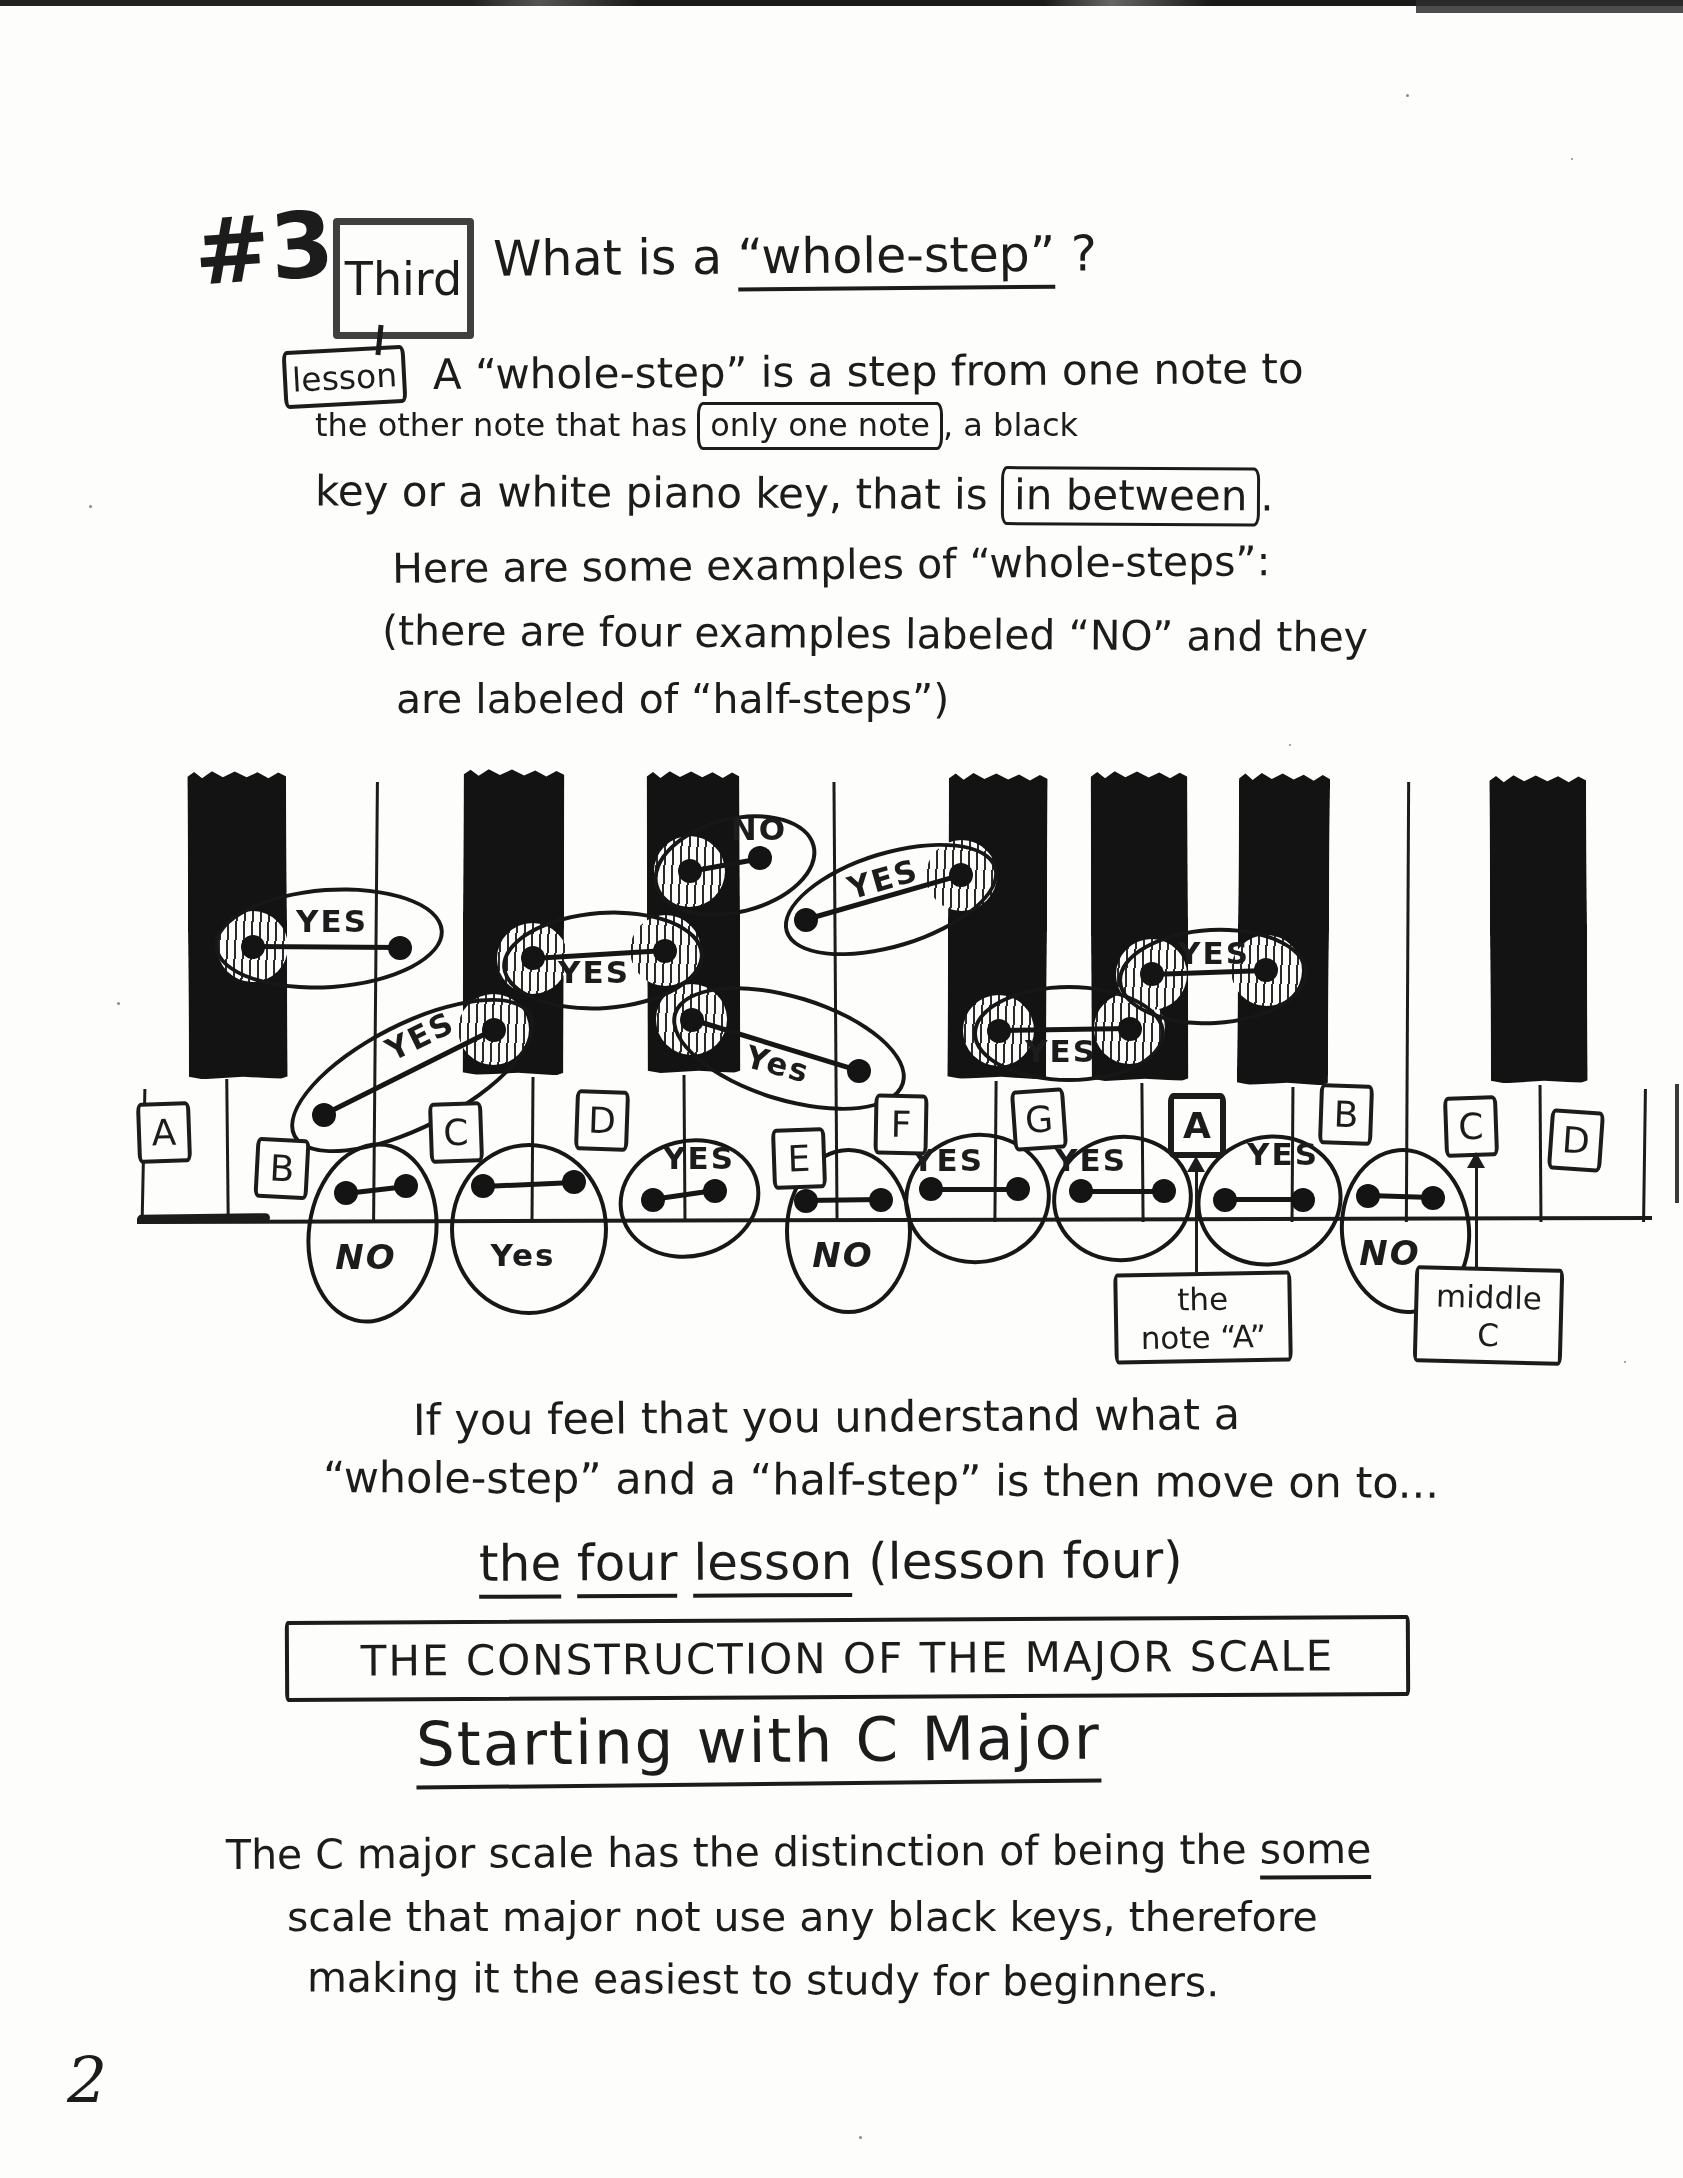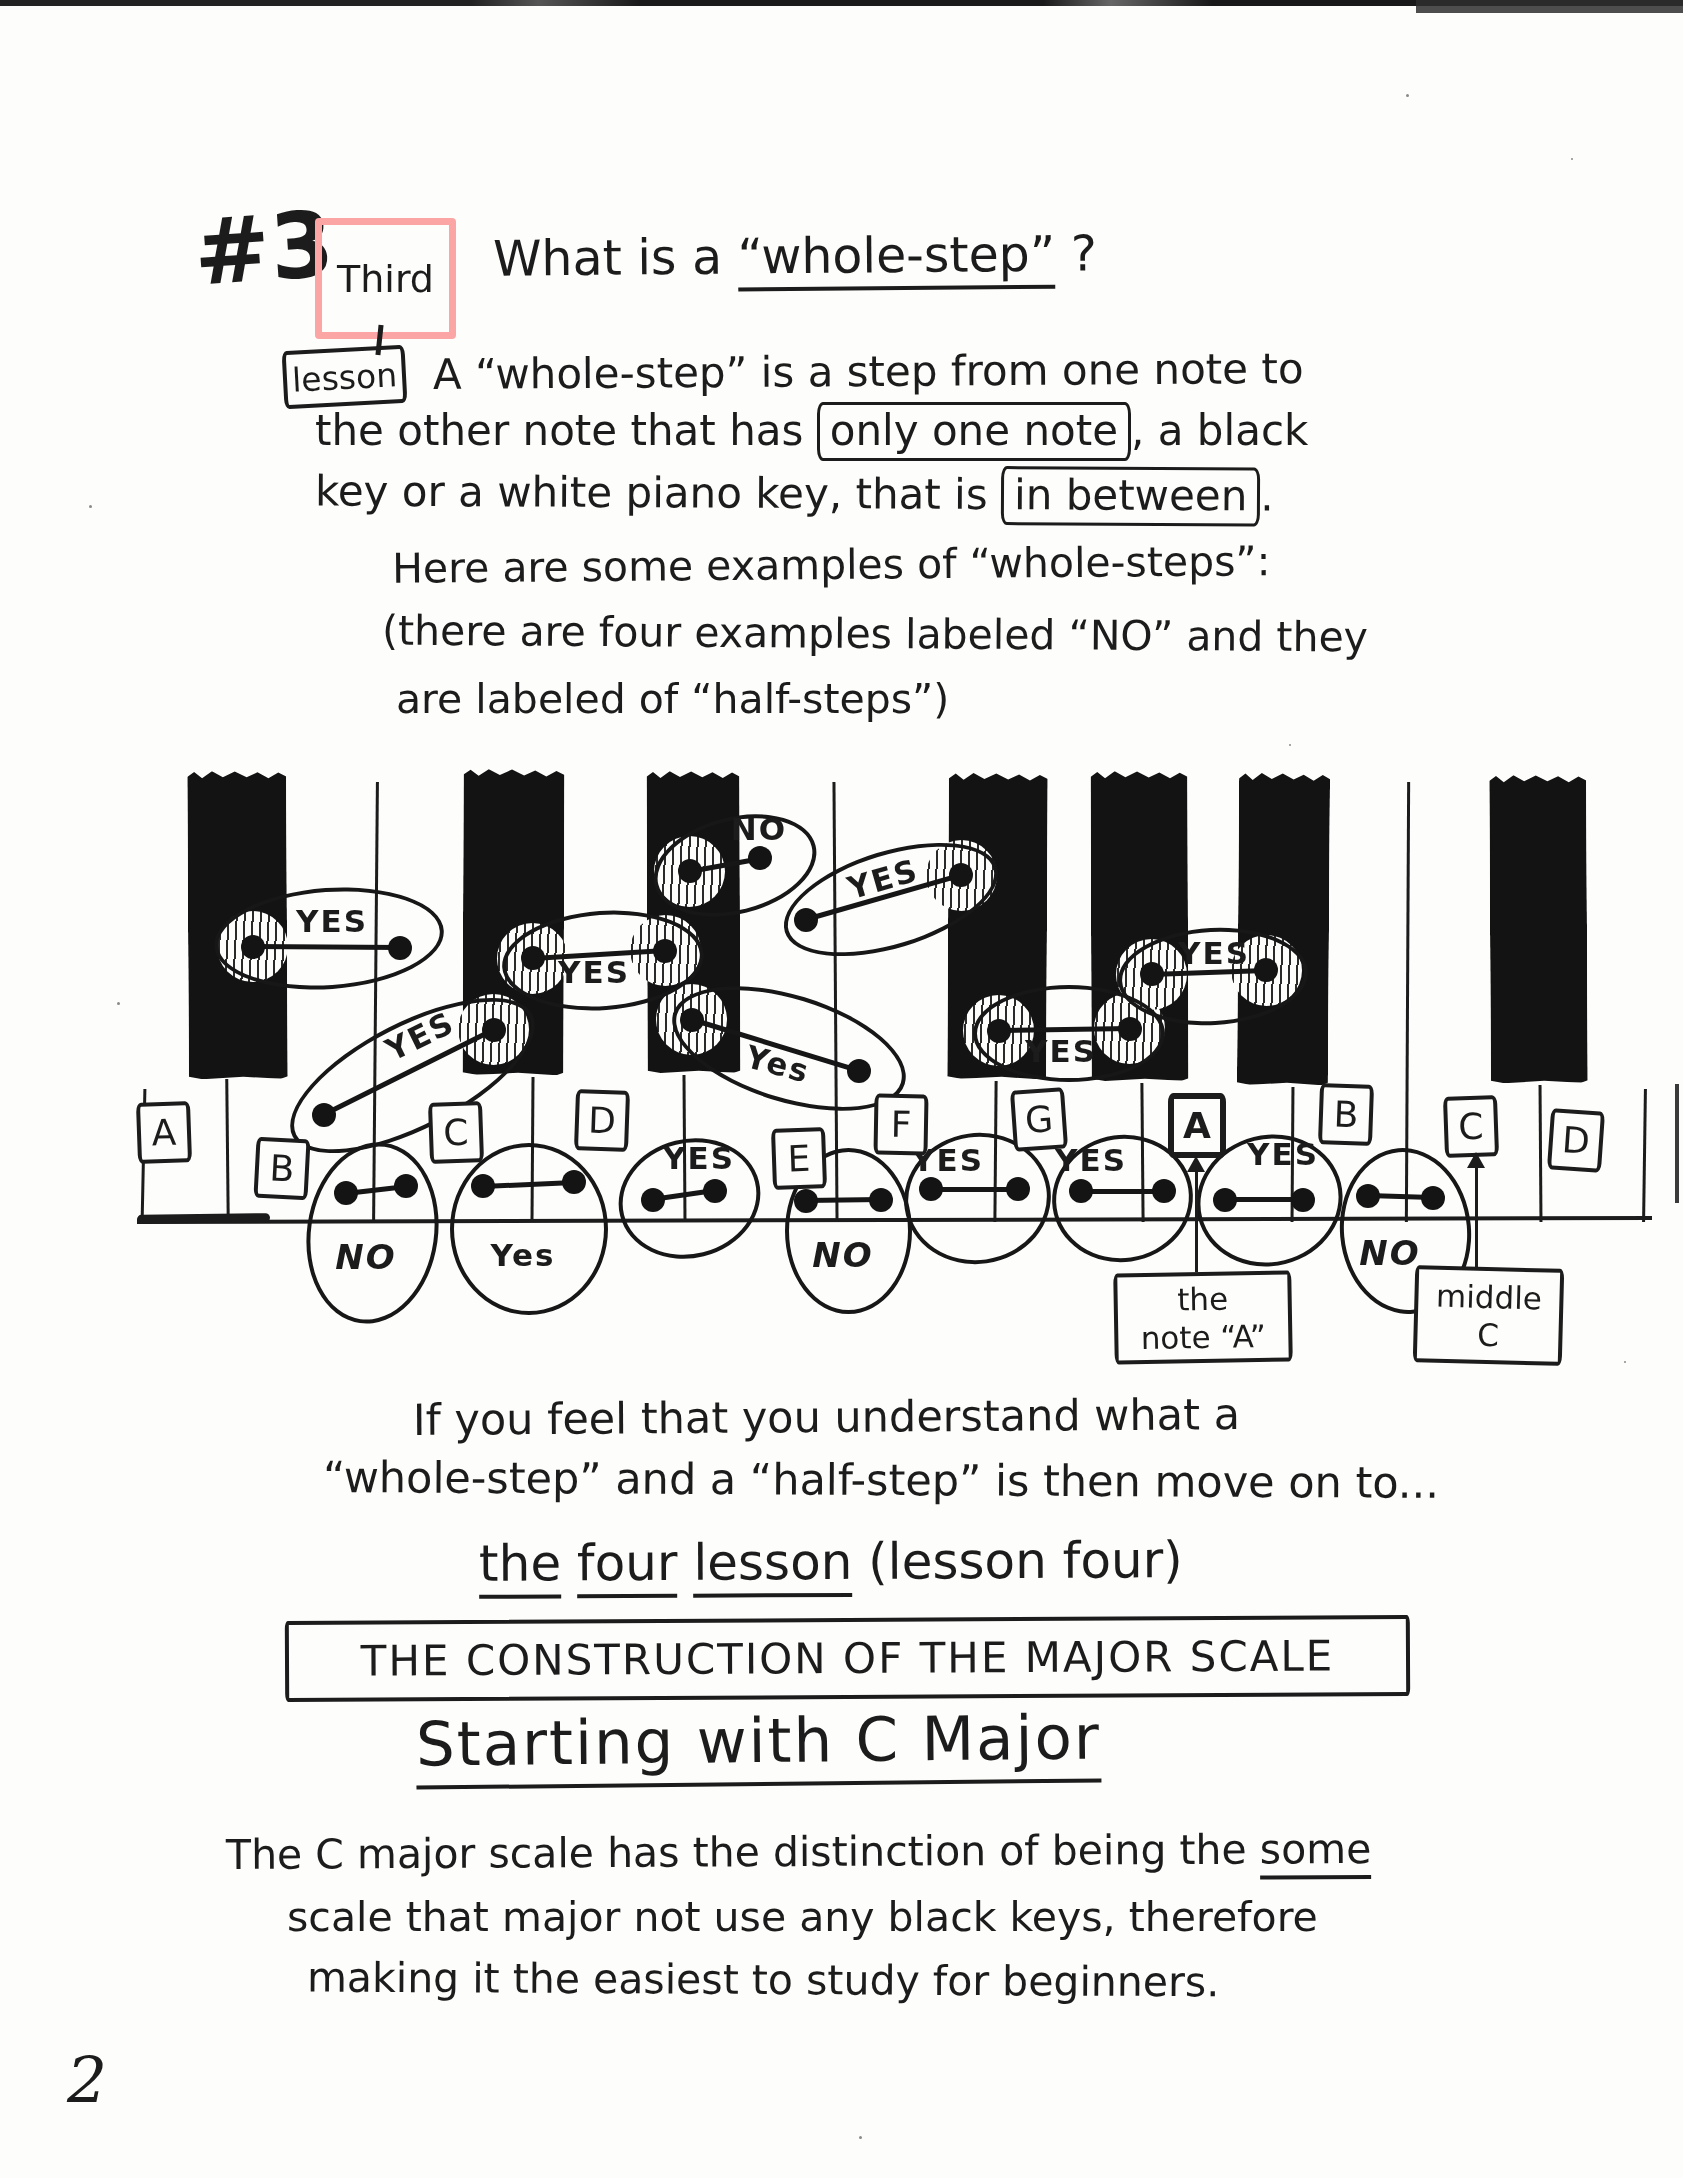--- a/index.html
+++ b/index.html
@@ -4,29 +4,29 @@
 <style>
   html,body{margin:0;padding:0;}
   body{width:1683px;height:2178px;position:relative;background:#fdfdfb;overflow:hidden;
        font-family:"DejaVu Sans",sans-serif;color:#1c1c1c;}
   .abs{position:absolute;}
   .hand{font-family:"DejaVu Sans",sans-serif;color:#1c1c1c;white-space:nowrap;}
   .seg-u{border-bottom:4px solid #1c1c1c;padding-bottom:2px;}
   .seg-box{border:3px solid #1c1c1c;border-radius:6px/12px;padding:1px 10px 3px;}
   
   .num-mark{left:194px;top:196px;font-size:91px;font-weight:bold;transform:rotate(-4deg);}
-  .third-box{left:315px;top:218px;width:127px;height:107px;border:7px solid #fca5a5;border-radius:4px;
-             display:flex;align-items:center;justify-content:center;font-size:38px;}
+  .third-box{left:333px;top:218px;width:127px;height:107px;border:7px solid #404040;border-radius:4px;
+             display:flex;align-items:center;justify-content:center;font-size:46px;}
   .lesson-connector{left:377px;top:325px;width:5px;height:30px;background:#1c1c1c;transform:rotate(6deg);}
   .lesson-box{left:283px;top:348px;width:115px;height:50px;border:4px solid #1c1c1c;border-radius:5px/10px;
               display:flex;align-items:center;justify-content:center;font-size:33px;transform:rotate(-3deg);}
   .question{left:493px;top:228px;font-size:49px;transform:rotate(-0.5deg);}
   
   .intro-l0{left:433px;top:347px;font-size:42px;transform:rotate(-0.4deg);}
-  .intro-l1{left:315px;top:406px;font-size:42px;}
+  .intro-l1{left:315px;top:406px;font-size:32px;}
   .intro-l2{left:315px;top:469px;font-size:42px;transform:rotate(0.3deg);}
   
   .ex-l0{left:392px;top:541px;font-size:41px;transform:rotate(-0.5deg);}
   .ex-l1{left:382px;top:610px;font-size:41px;transform:rotate(0.4deg);}
   .ex-l2{left:396px;top:675px;font-size:41px;}
   
   .close-l0{left:413px;top:1392px;font-size:43px;transform:rotate(-0.4deg);}
   .close-l1{left:323px;top:1455px;font-size:43px;transform:rotate(0.3deg);}
   .next-lesson{left:479px;top:1533px;font-size:50px;transform:rotate(-0.3deg);}
   .construction-box{left:285px;top:1618px;width:1117px;height:73px;border:4px solid #1c1c1c;

